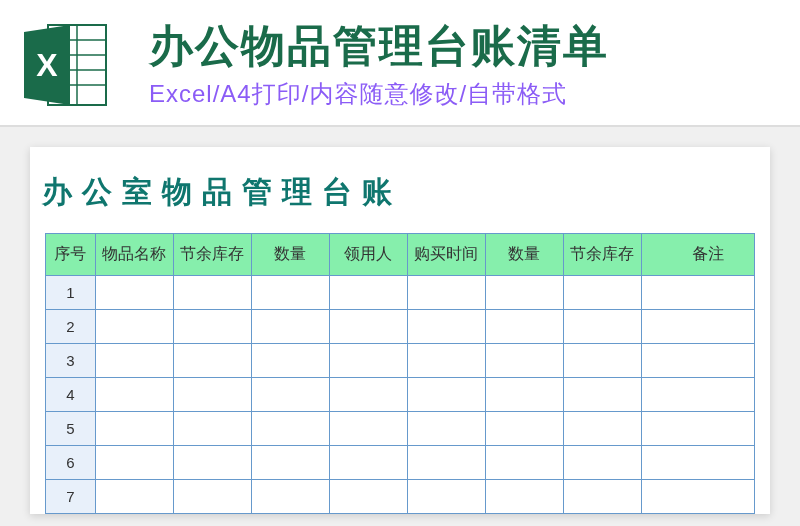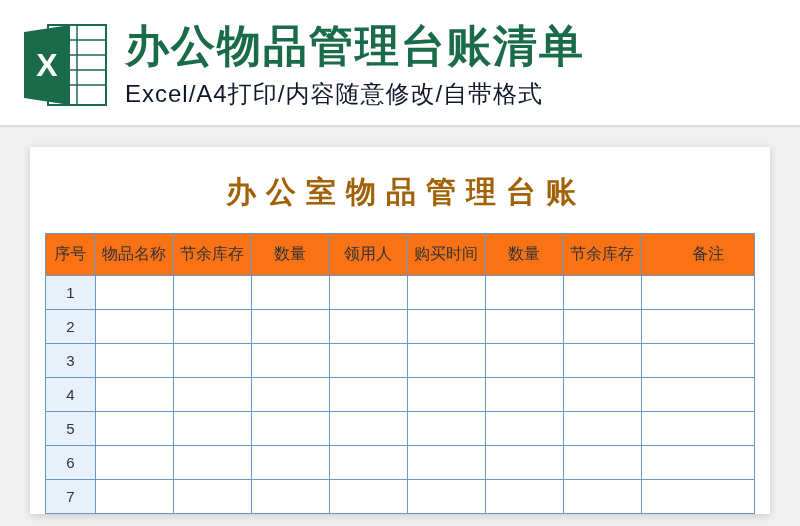--- a/index.html
+++ b/index.html
@@ -27,55 +27,56 @@
       height: 90px;
       flex-shrink: 0;
       position: relative;
     }
     .excel-icon svg {
       width: 100%;
       height: 100%;
     }
     .header-text {
       flex: 1;
+      margin-left: 24px;
     }
     .main-title {
       font-size: 44px;
       font-weight: bold;
       color: #1a6b4a;
       letter-spacing: 2px;
       line-height: 1.2;
     }
     .subtitle {
       font-size: 24px;
-      color: #0f172a;
+      color: #8b5cf6;
       margin-top: 5px;
       letter-spacing: 1px;
     }
     .sheet-container {
       background: #ffffff;
       margin: 20px 30px;
       box-shadow: 0 2px 8px rgba(0,0,0,0.15);
       padding-top: 10px;
     }
     .sheet-title {
-      text-align: center;
+      text-align: left;
       font-size: 30px;
       font-weight: bold;
-      color: #a16207;
+      color: #0f766e;
       padding: 15px 0 20px 12px;
       letter-spacing: 10px;
     }
     table {
       width: calc(100% - 30px);
       margin: 0 15px;
       border-collapse: collapse;
     }
     th {
-      background: #f97316;
+      background: #86efac;
       border: 1px solid #6699cc;
       padding: 10px 5px;
       font-size: 16px;
       font-weight: normal;
       color: #333;
       text-align: center;
     }
     td {
       border: 1px solid #6699cc;
       padding: 0;

